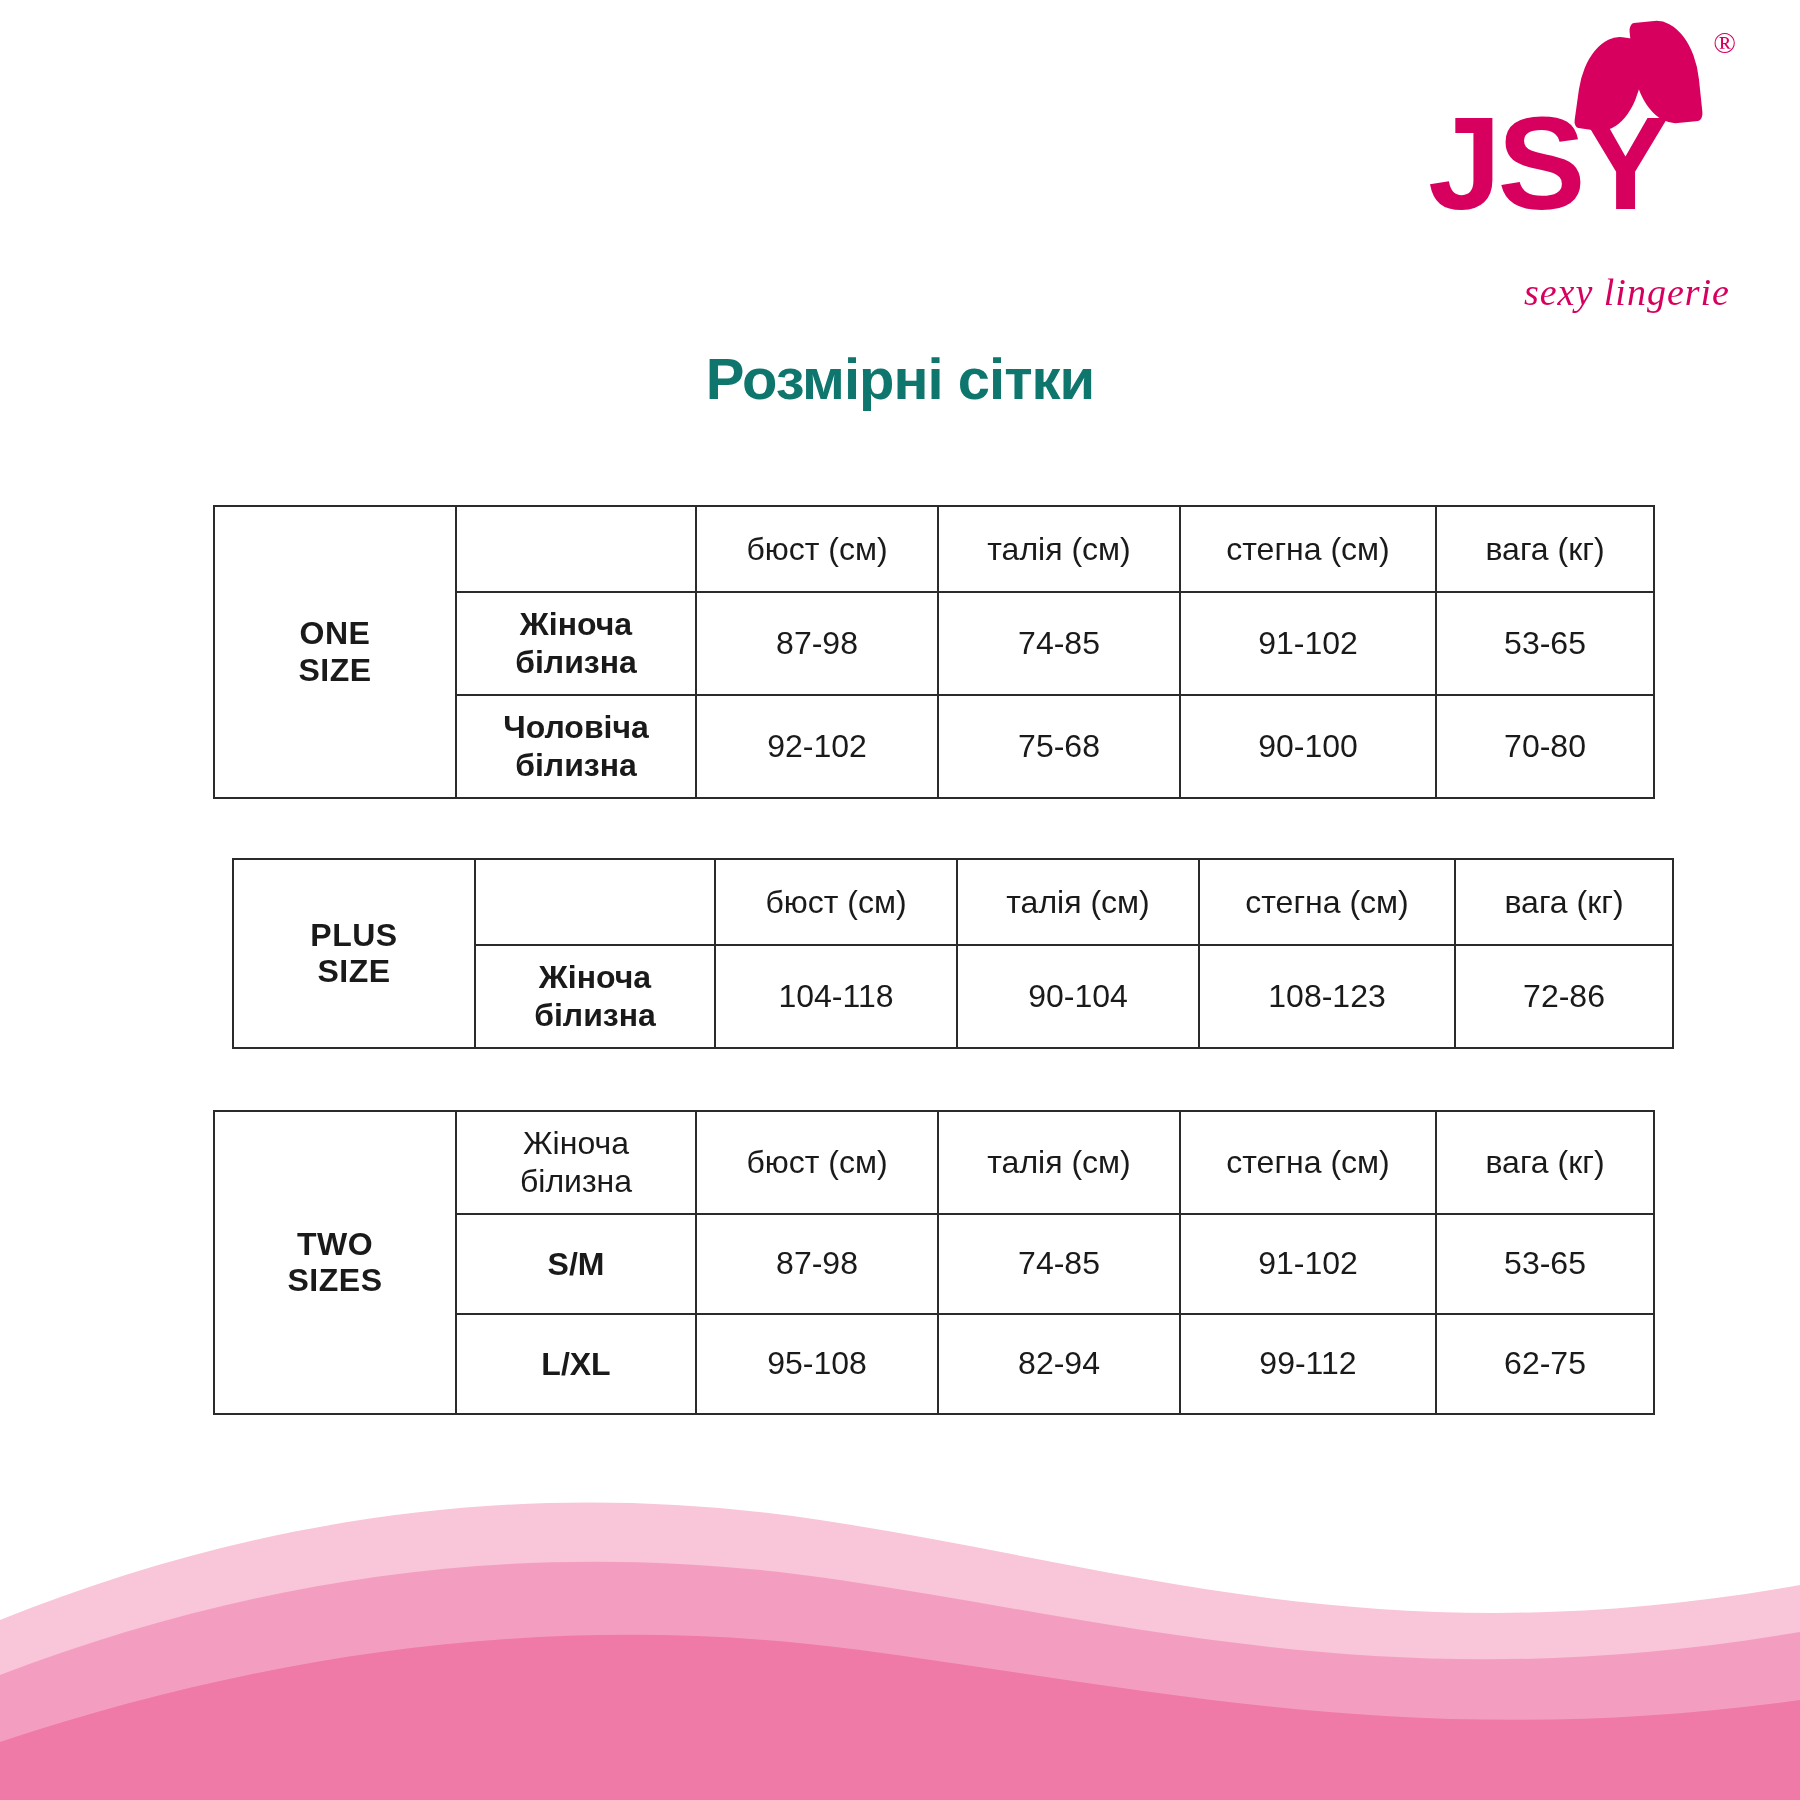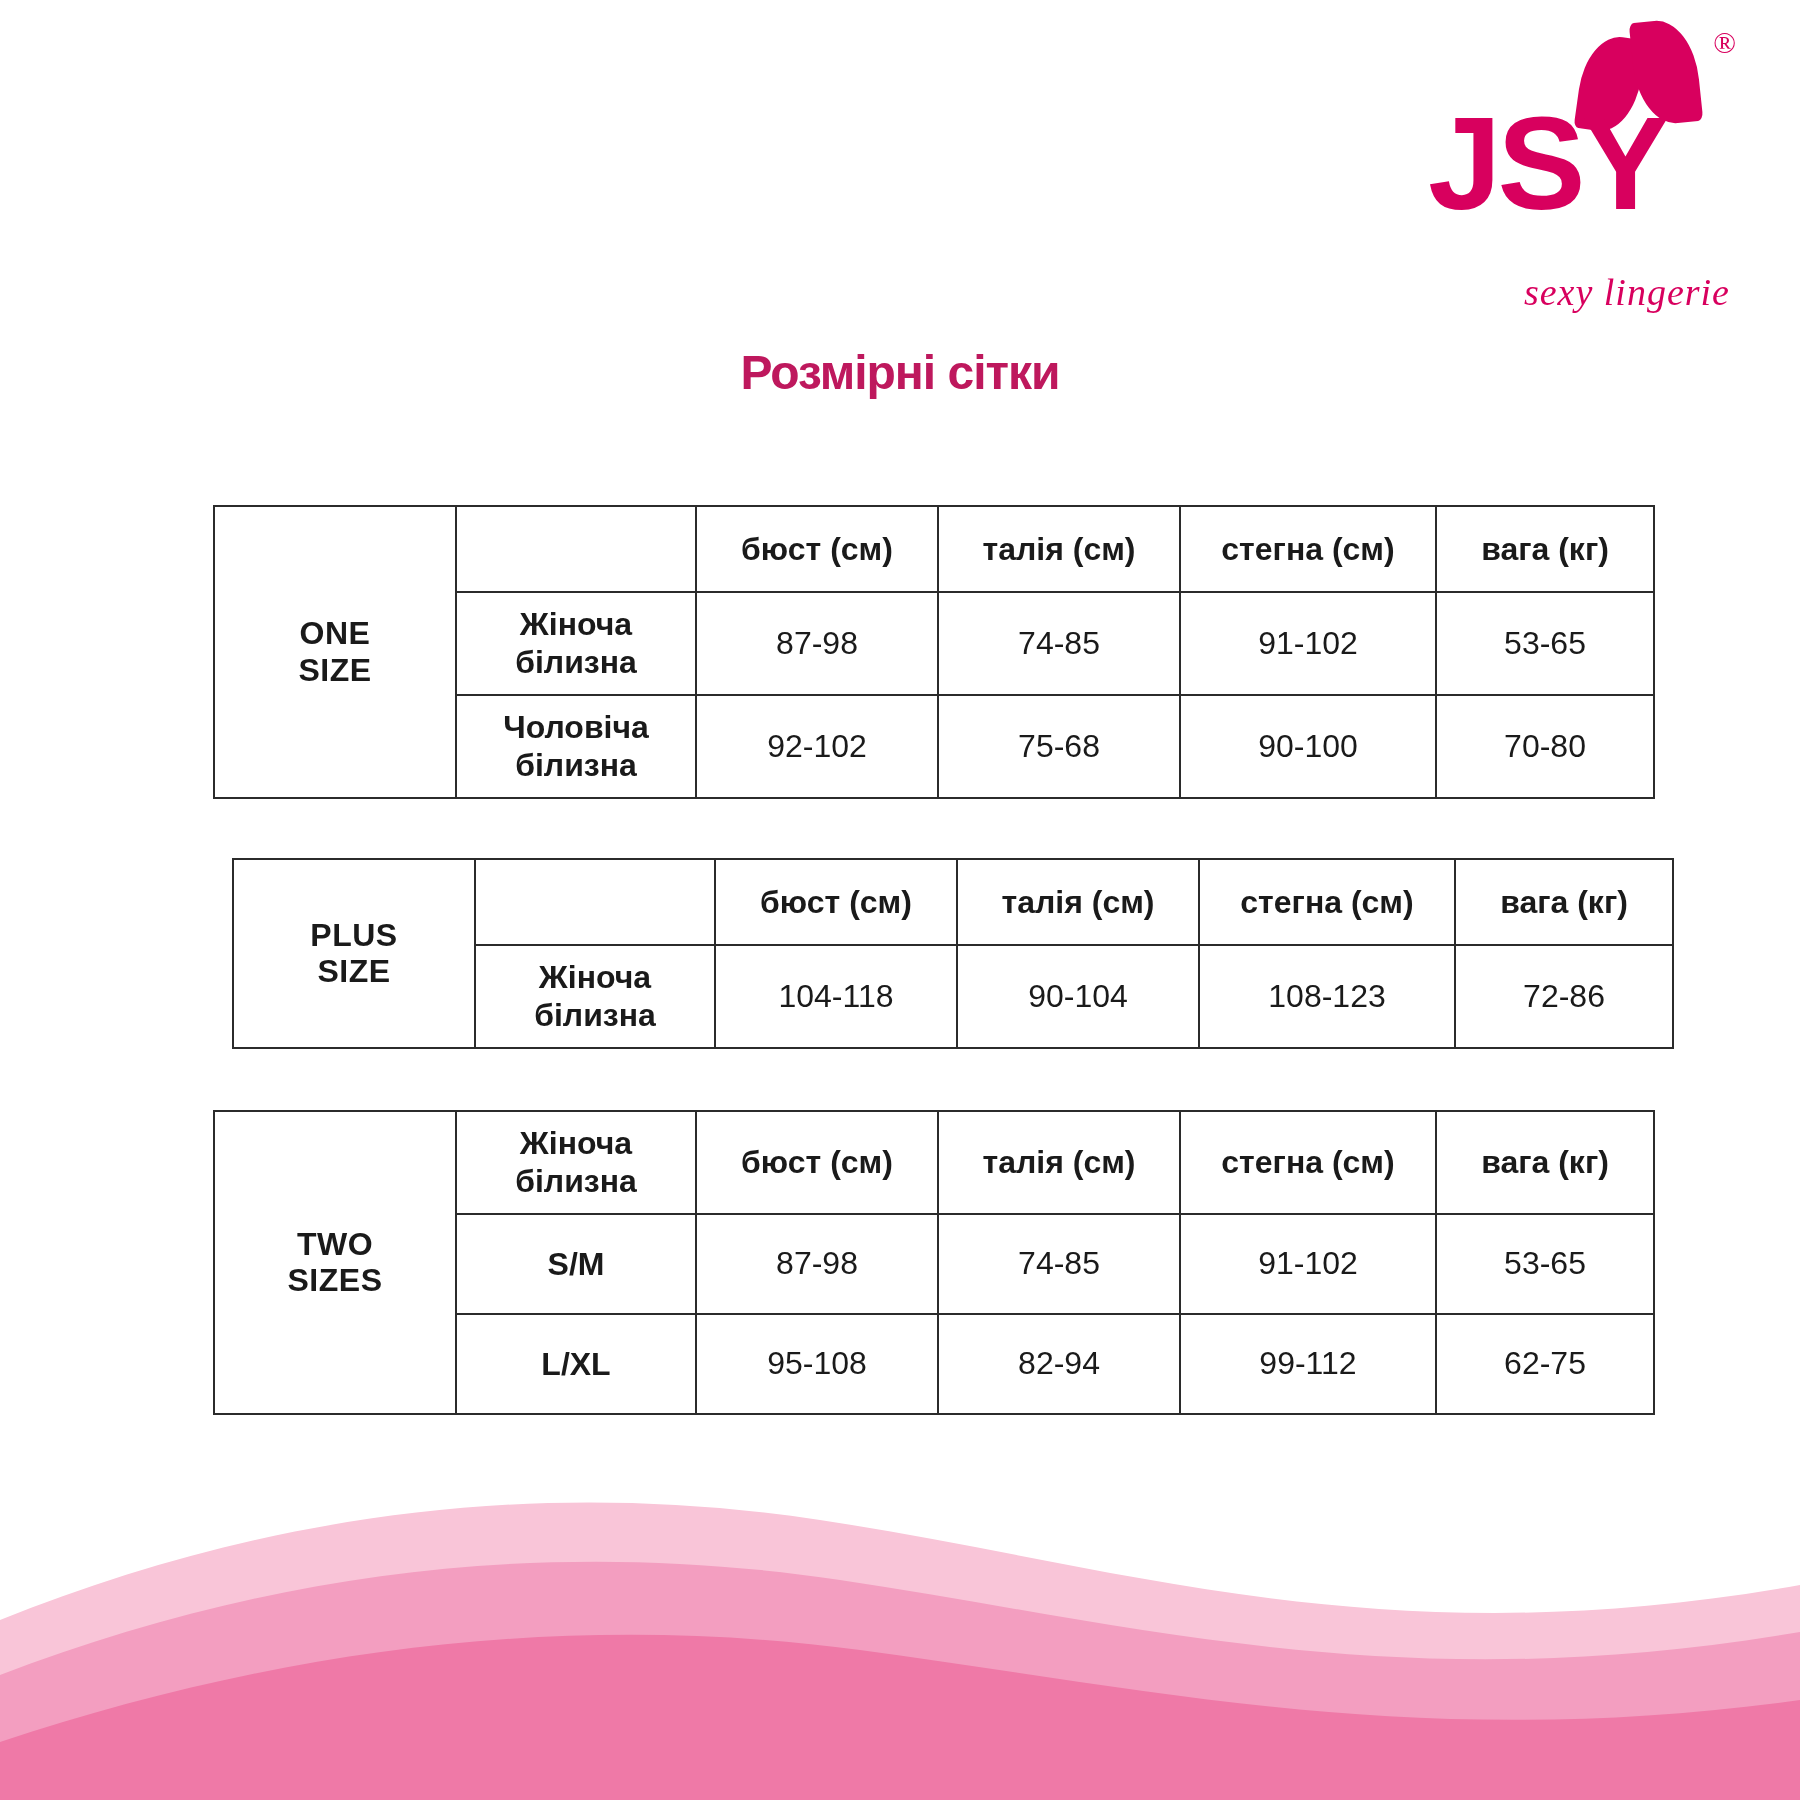--- a/index.html
+++ b/index.html
@@ -82,23 +82,23 @@
     margin-left: 32px;
   }
 
   
   .page-title {
     position: absolute;
     top: 345px;
     left: 0;
     width: 100%;
     text-align: center;
-    font-size: 48px;
-    font-weight: bold;
-    color: #be185d;
+    font-size: 58px;
+    font-weight: bold;
+    color: #0f766e;
     letter-spacing: -1px;
   }
 
   
   .table-wrap {
     position: absolute;
     left: 213px;
     width: 1380px;
   }
   #table-one  { top: 505px; }
@@ -126,21 +126,21 @@
     line-height: 1.15;
     letter-spacing: 0.5px;
   }
   td.rowlabel {
     width: 230px;
     font-weight: bold;
     font-size: 34px;
     line-height: 1.2;
   }
   td.header {
-    font-weight: bold;
+    font-weight: normal;
     font-size: 33px;
   }
   td.empty { }
   .h-bust  { width: 232px; }
   .h-waist { width: 232px; }
   .h-hips  { width: 246px; margin-left: 17px; }
   .h-weight{ width: 208px; }
 
   .r-head { height: 86px; }
   .r-body { height: 100px; }

